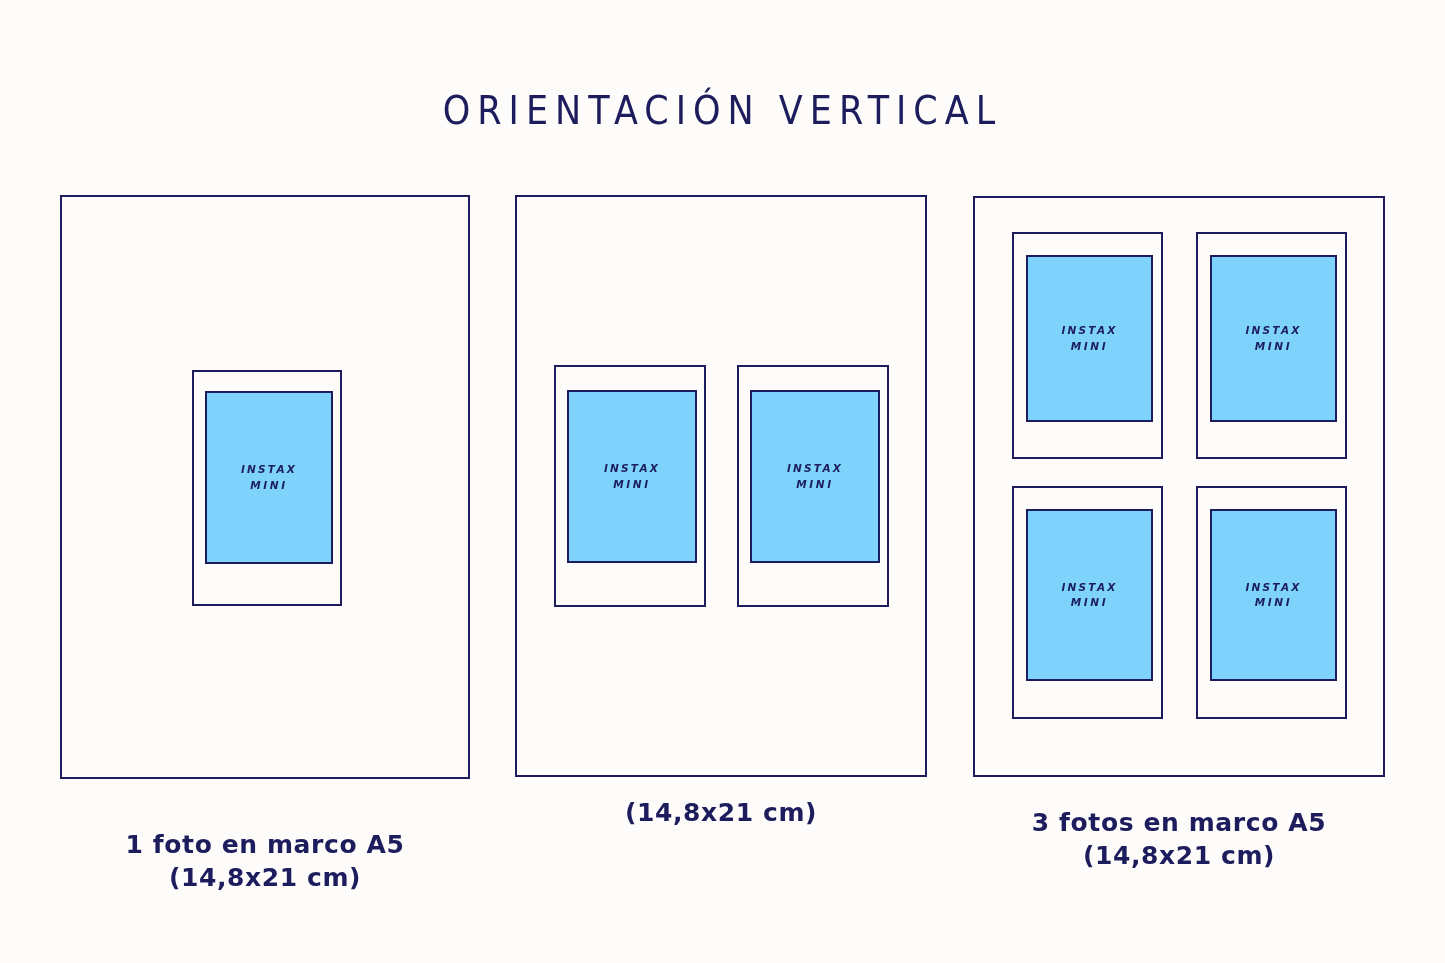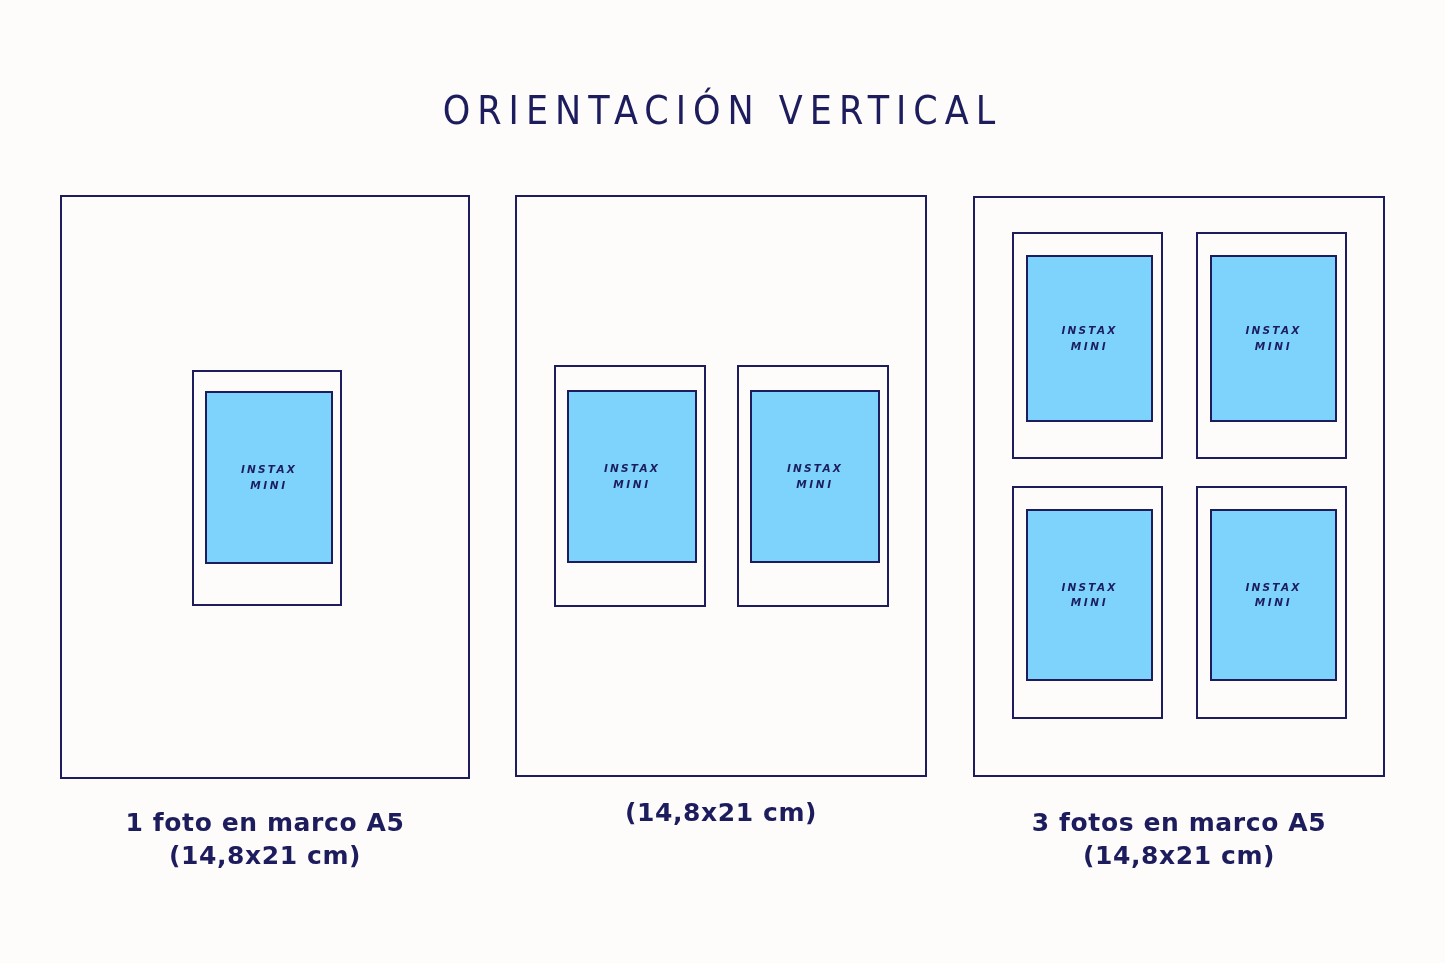--- a/index.html
+++ b/index.html
@@ -120,21 +120,21 @@
     </div>
 
 <div class="photo" style="left: 192px; top: 370px; width: 150px; height: 236px;">
       <div class="photo-window" style="left: 11px; top: 19px; width: 128px; height: 173px;">
         <div class="photo-label">
           <span class="l1" style="display: block;">INSTAX</span>
           <span class="l2" style="display: block;">MINI</span>
         </div>
       </div>
     </div>
-    <div class="caption" style="left: 60px; top: 806px; width: 410px;">
+    <div class="caption" style="left: 60px; top: 828px; width: 410px;">
       <span class="cap-line">1 foto en marco A5</span>
       <span class="cap-line">(14,8x21 cm)</span>
     </div>
     <div class="photo" style="left: 554px; top: 365px; width: 152px; height: 242px;">
       <div class="photo-window" style="left: 11px; top: 23px; width: 130px; height: 173px;">
         <div class="photo-label">
           <span class="l1" style="display: block;">INSTAX</span>
           <span class="l2" style="display: block;">MINI</span>
         </div>
       </div>

